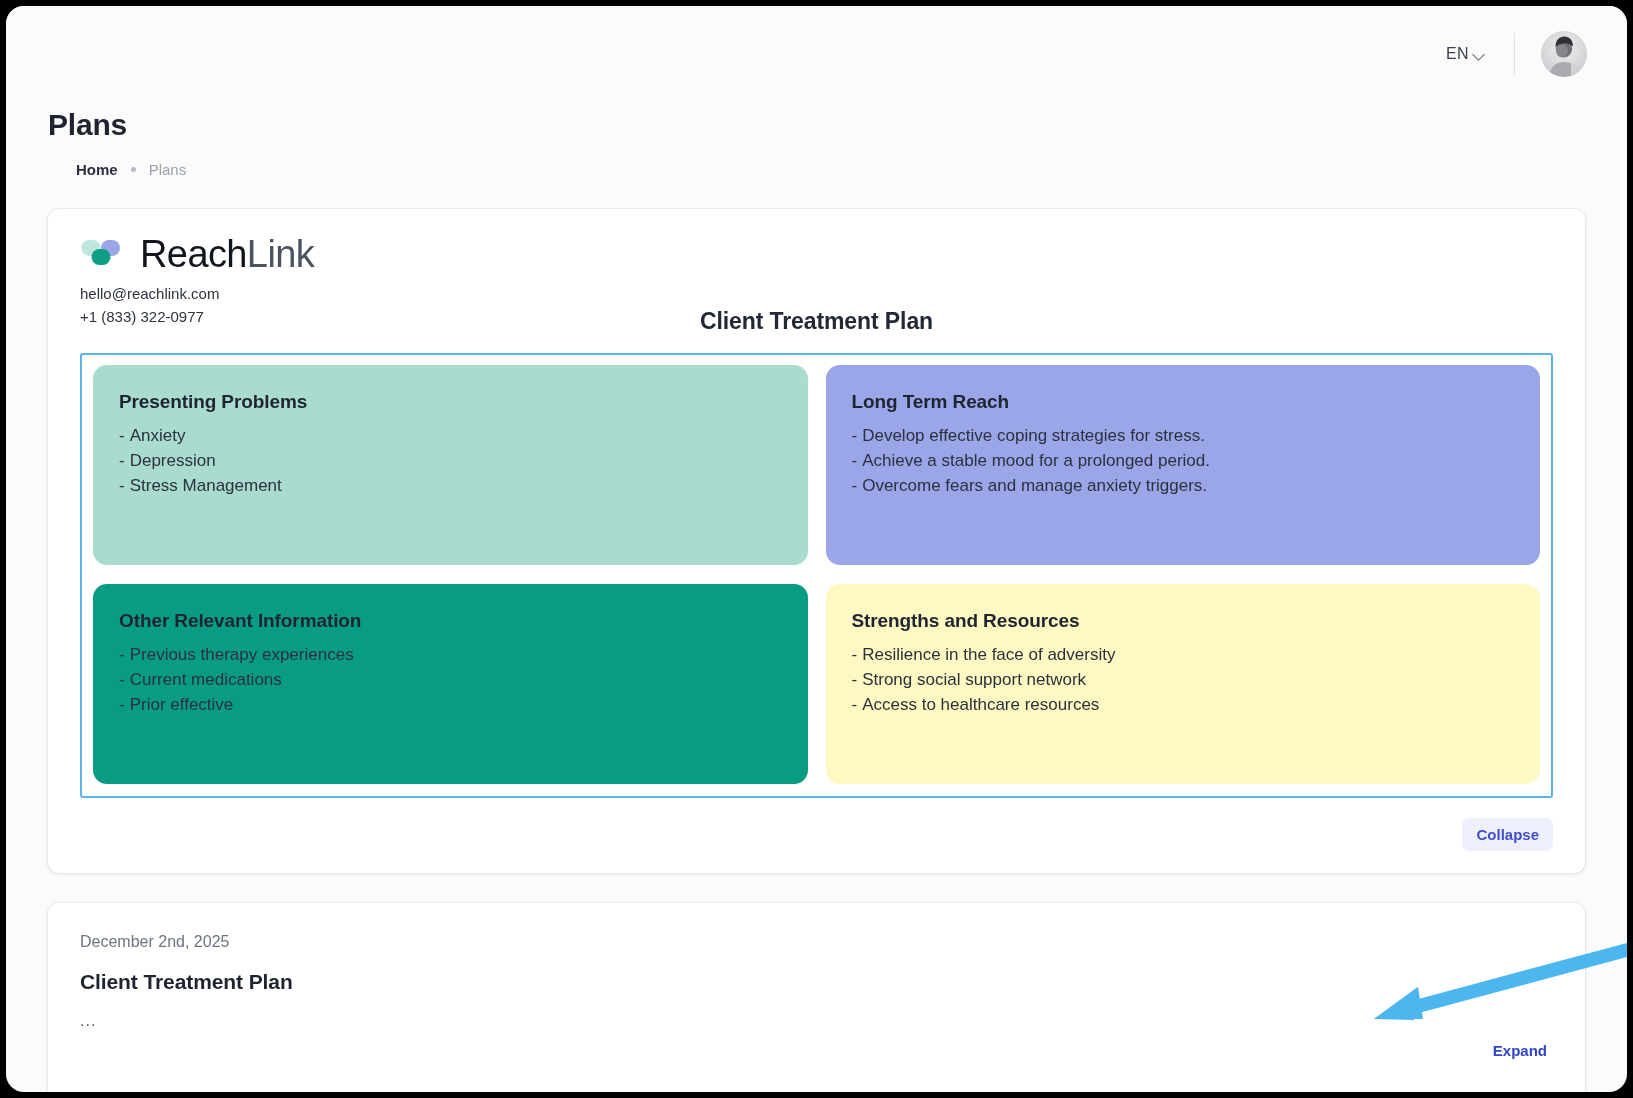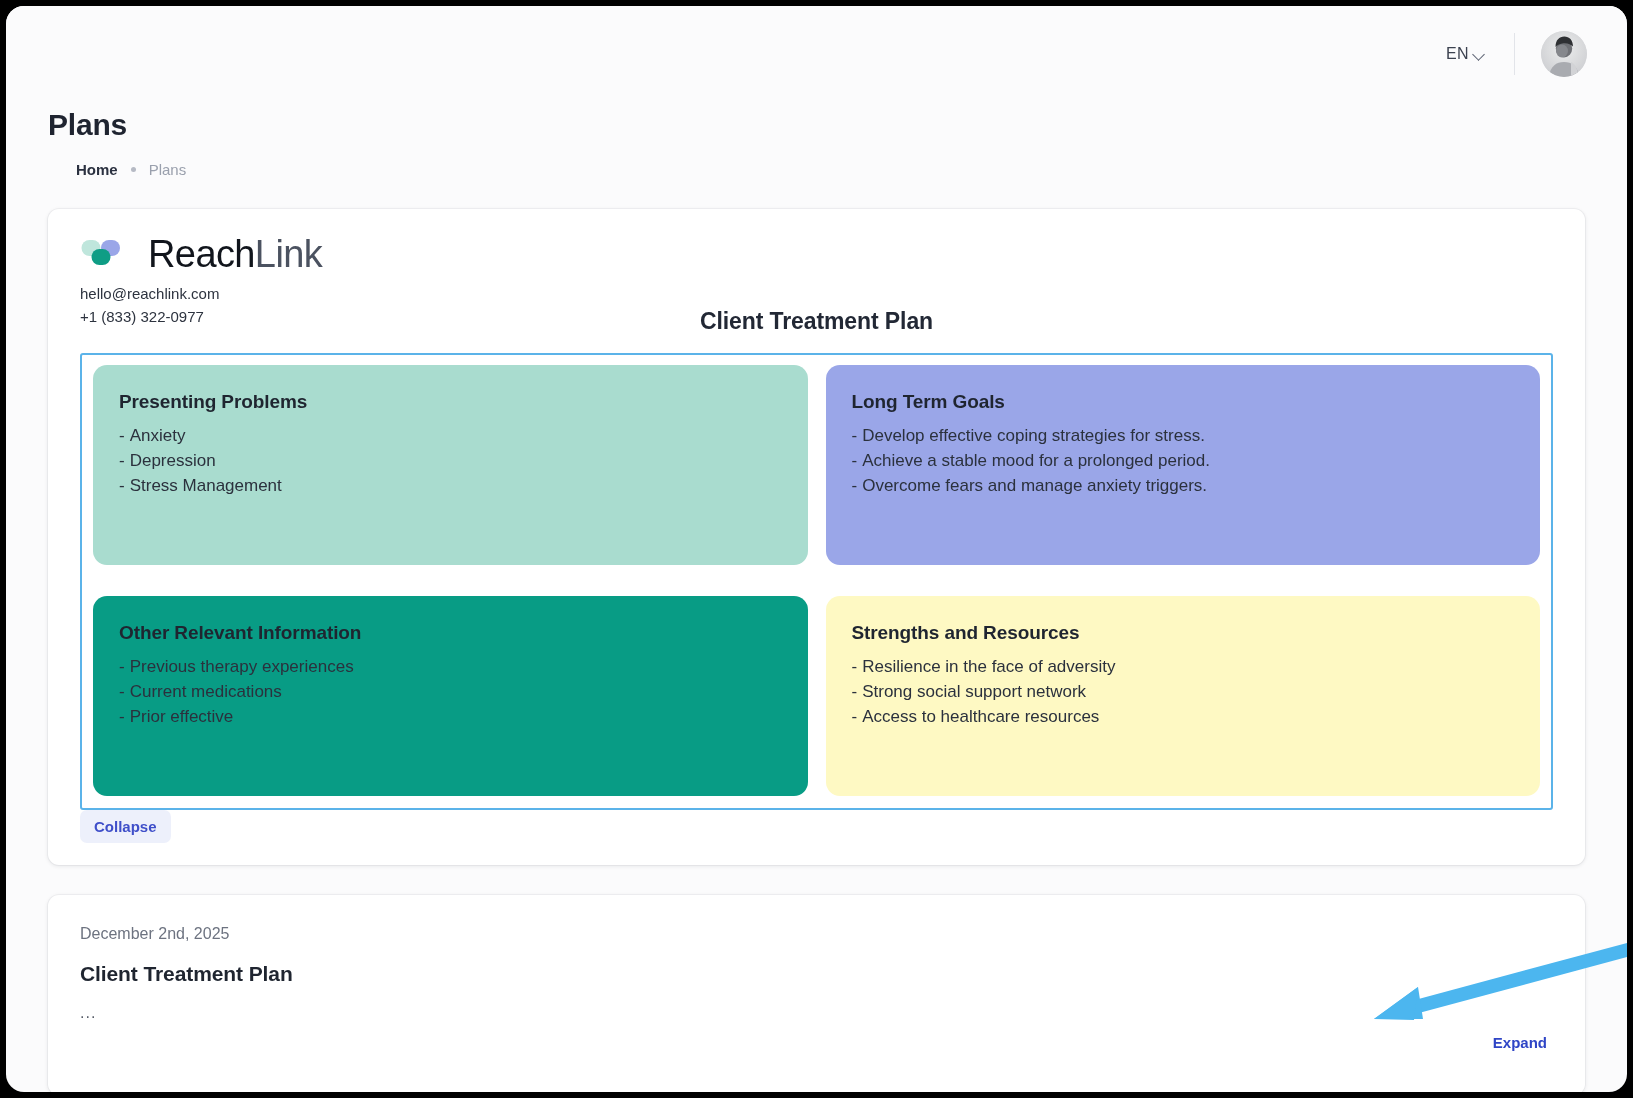--- a/index.html
+++ b/index.html
@@ -108,21 +108,21 @@
 
   .plan-header {
     display: flex;
     align-items: flex-start;
     justify-content: space-between;
     position: relative;
     min-height: 96px;
   }
 
   .brand-block { width: 330px; flex: none; }
-  .brand-row { display: flex; align-items: center; gap: 26px; }
+  .brand-row { display: flex; align-items: center; gap: 18px; }
   .brand-logo { width: 42px; height: 34px; flex: none; }
   .brand-name {
     font-size: 38px;
     line-height: 1;
     color: #11151c;
     letter-spacing: -0.6px;
     white-space: nowrap;
   }
   .brand-name .thin { color: #4b5260; font-weight: 300; }
   .brand-name .bold { font-weight: 500; }
@@ -169,21 +169,21 @@
   }
 
   
   .plan-region {
     margin-top: 22px;
     border: 2px solid #5bb3e9;
     border-radius: 3px;
     padding: 10px 11px 12px 11px;
     display: grid;
     grid-template-columns: 1fr 1fr;
-    gap: 16px 18px;
+    gap: 4px 18px;
   }
   .quad {
     border-radius: 14px;
     padding: 26px 26px 26px 26px;
     min-height: 200px;
   }
   .quad.top { margin-bottom: 15px; }
   .quad-title {
     font-size: 19px;
     font-weight: bold;
@@ -200,20 +200,22 @@
   }
   .quad-item .dash { color: #2b313d; }
 
   .c-mint    { background: #a9dccf; }
   .c-peri    { background: #9aa6e8; }
   .c-teal    { background: #089c85; }
   .c-mint2   { background: #fef9c3; }
 
   .plan-footer {
     display: flex;
+    justify-content: flex-end;
+    padding-top: 20px;
   }
   .collapse-btn {
     background: #edf0fb;
     color: #3f4fc9;
     font-size: 15px;
     font-weight: bold;
     border: none;
     border-radius: 7px;
     padding: 8px 14px;
     cursor: pointer;
@@ -356,21 +358,21 @@
           <span class="dash">-</span>
           <span>Depression</span>
         </div>
         <div class="quad-item">
           <span class="dash">-</span>
           <span>Stress Management</span>
         </div>
       </div>
 
       <div class="quad top c-peri">
-        <div class="quad-title">Long Term Goals</div>
+        <div class="quad-title">Long Term Reach</div>
         <div class="quad-item">
           <span class="dash">-</span>
           <span>Develop effective coping strategies for stress.</span>
         </div>
         <div class="quad-item">
           <span class="dash">-</span>
           <span>Achieve a stable mood for a prolonged period.</span>
         </div>
         <div class="quad-item">
           <span class="dash">-</span>

